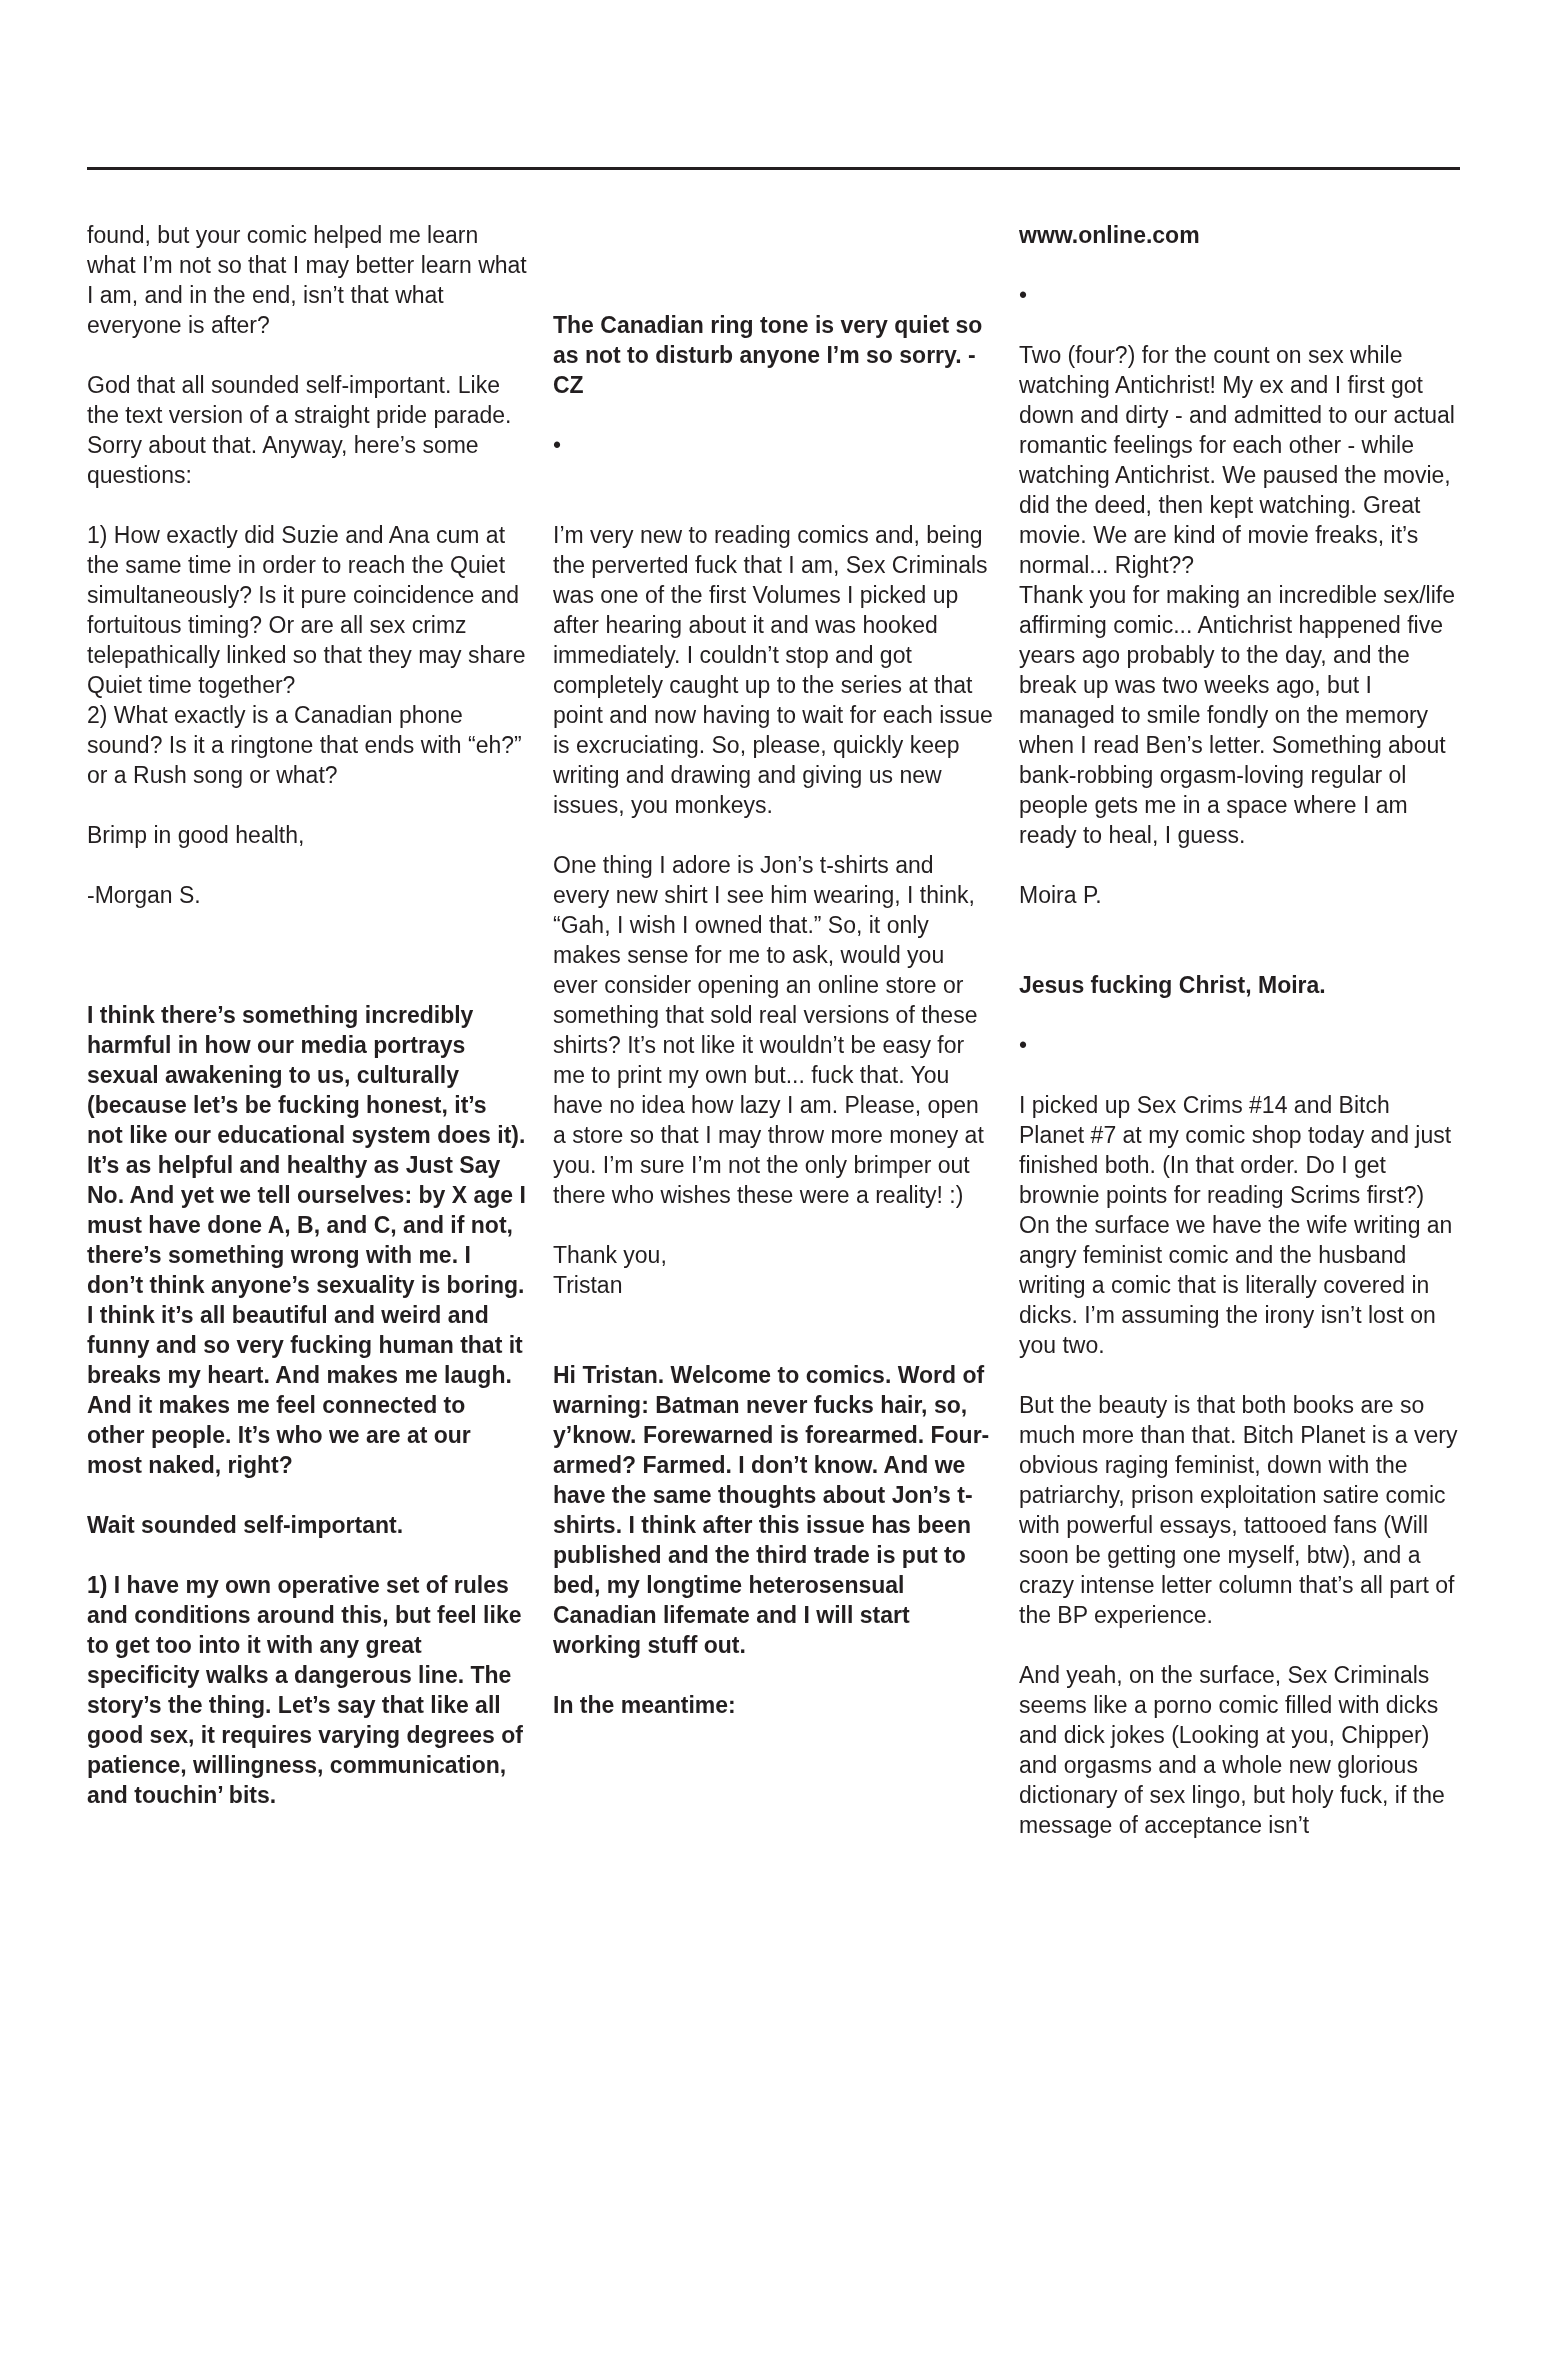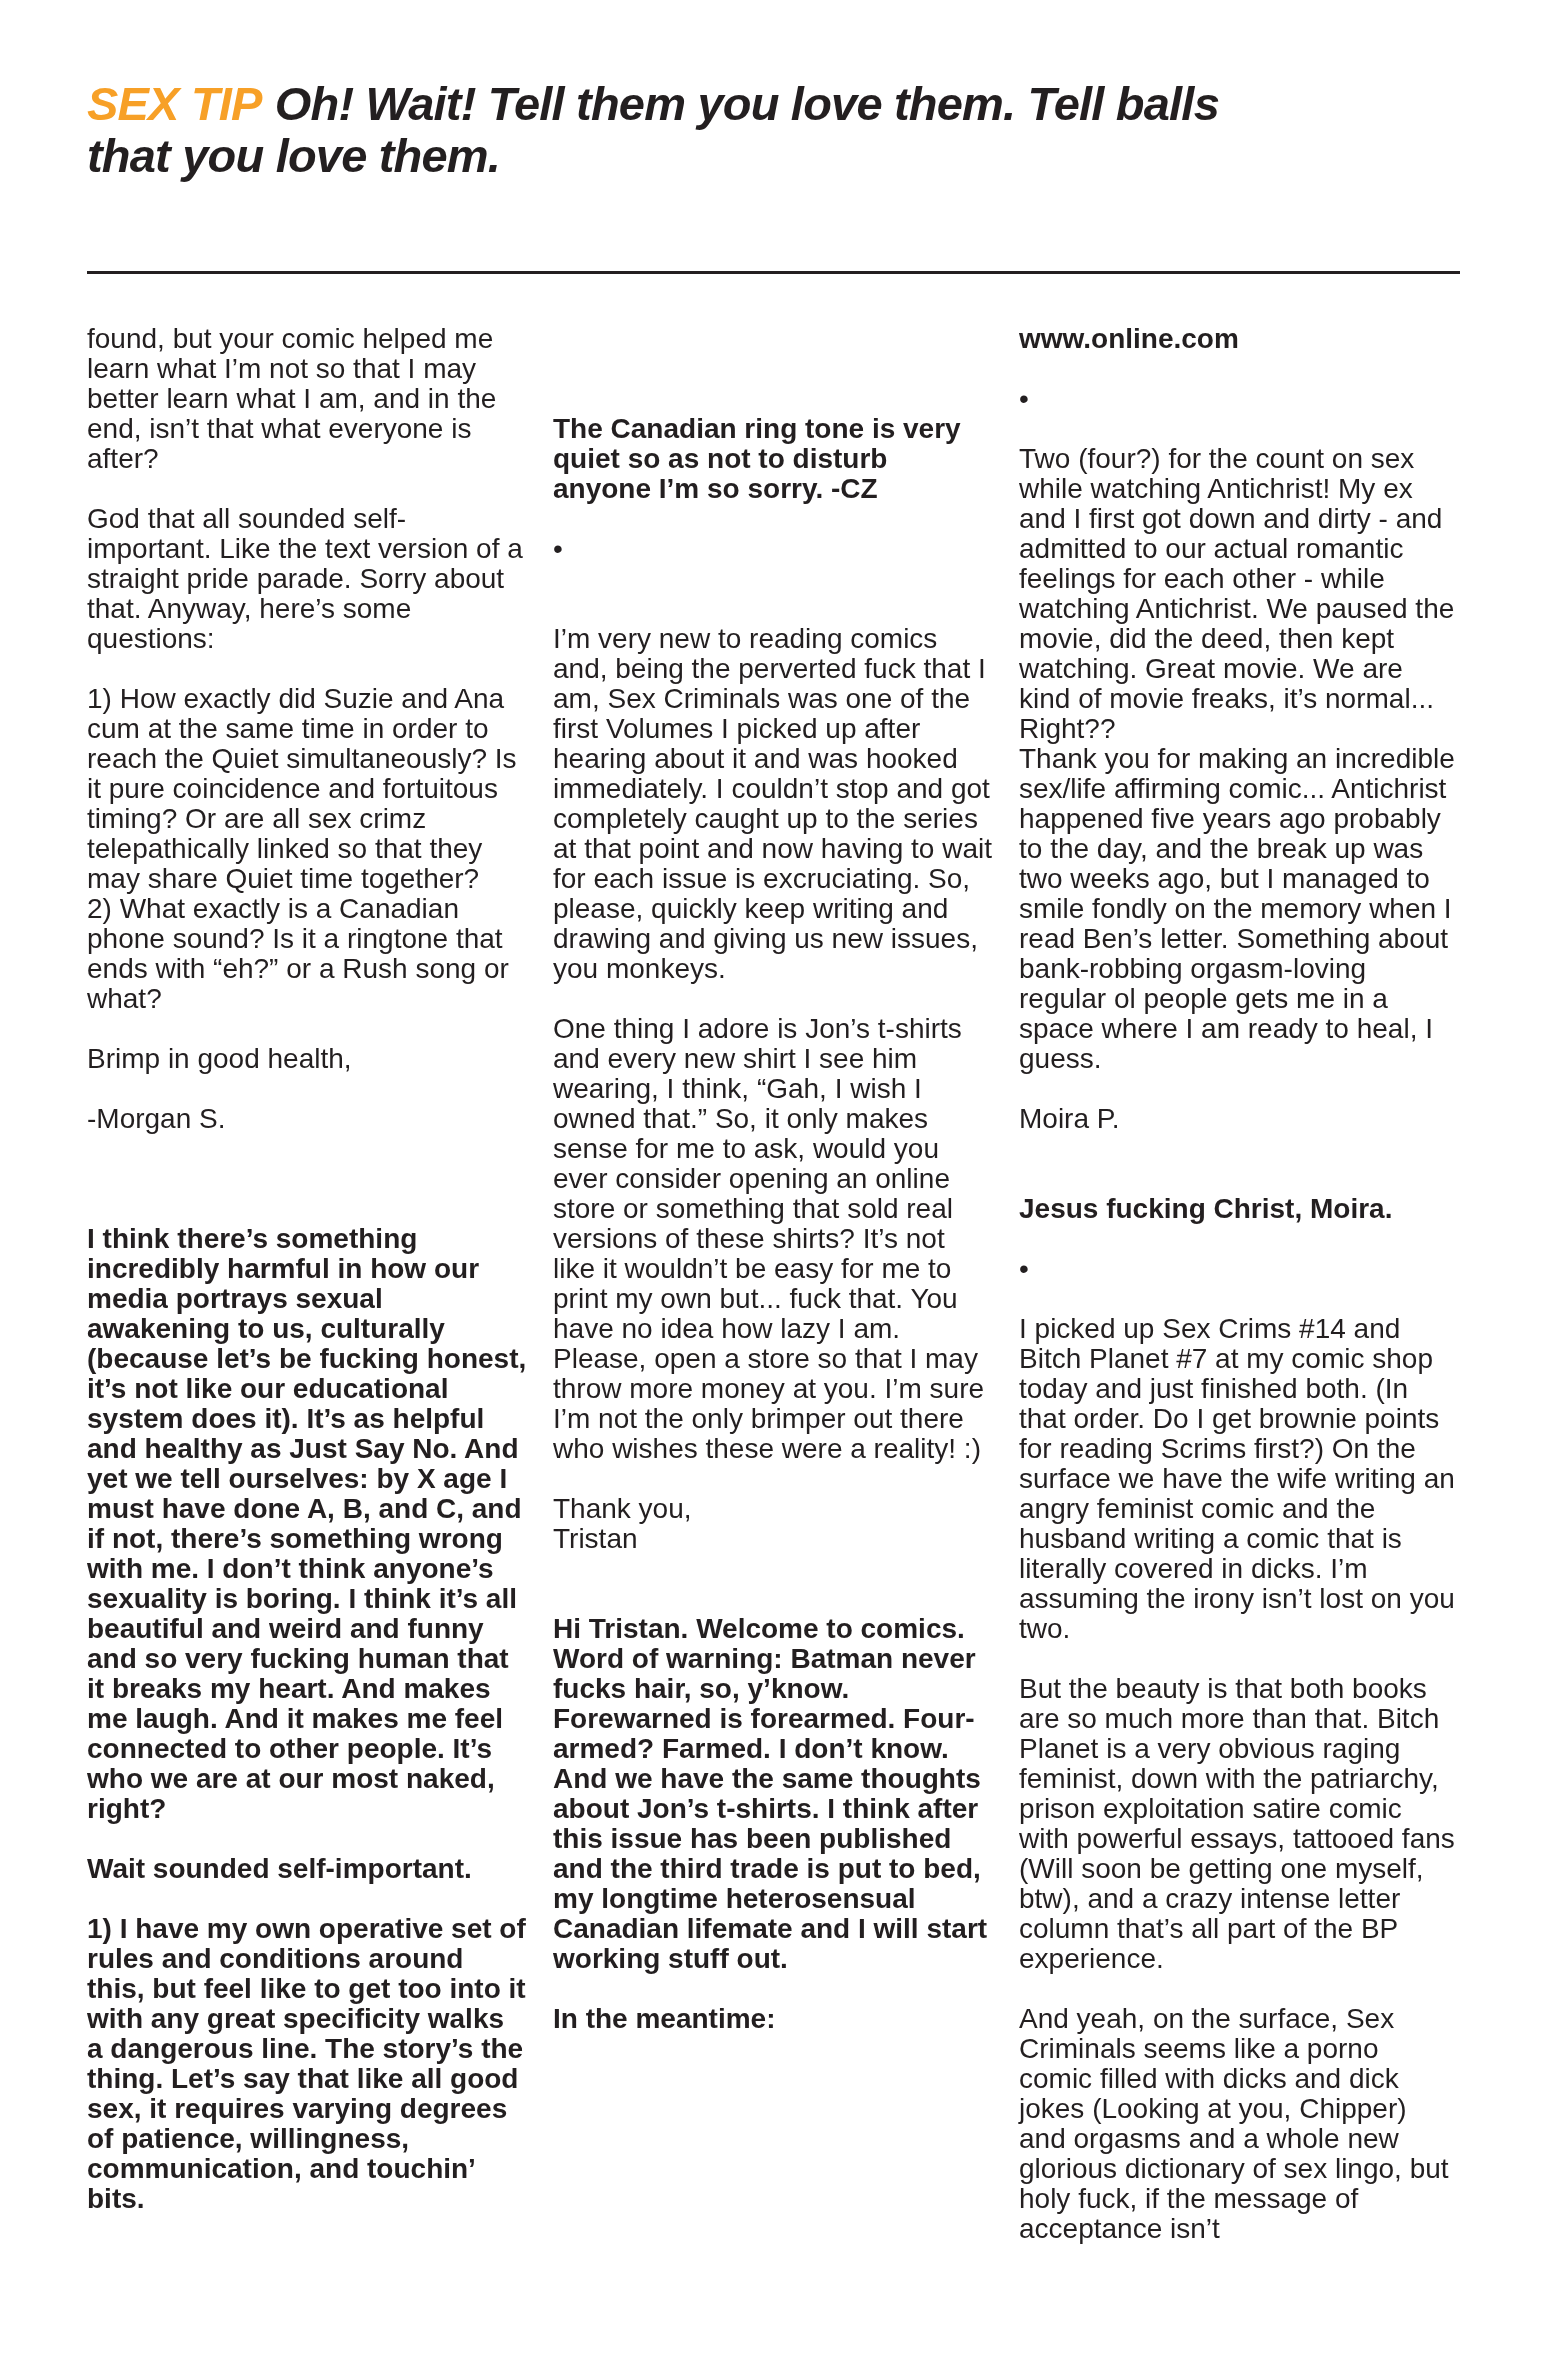--- a/index.html
+++ b/index.html
@@ -41,44 +41,41 @@
     display: flex;
     gap: 26px;
     margin-top: 50px;
   }
   .col {
     width: 440px;
     flex: 0 0 440px;
   }
   p.block {
     margin: 0;
-    font-size: 28px;
+    font-size: 23px;
     line-height: 30px;
     white-space: pre-line;
   }
   p.block.bold {
     font-weight: 700;
   }
   p.block.bolditalic {
     font-weight: 700;
   }
   p.block.bullet {
     font-weight: 400;
   }
   .blank {
     height: 30px;
   }
 </style>
 </head>
 <body style="color: rgb(35, 31, 32);">
 
 <div class="page">
-  <div class="header">
-    <span class="tip-label">SEX TIP</span><span>Oh! Wait! Tell them you love them. Tell balls that you love them.</span>
-  </div>
   <hr class="divider">
   <div class="cols">
     <div class="col">
         <p class="block regular">found, but your comic helped me learn what I’m not so that I may better learn what I am, and in the end, isn’t that what everyone is after?</p>
         <div class="blank"></div>
         <p class="block regular">God that all sounded self-important. Like the text version of a straight pride parade. Sorry about that. Anyway, here’s some questions:</p>
         <div class="blank"></div>
         <p class="block regular">1) How exactly did Suzie and Ana cum at the same time in order to reach the Quiet simultaneously? Is it pure coincidence and fortuitous timing? Or are all sex crimz telepathically linked so that they may share Quiet time together?
 2) What exactly is a Canadian phone sound? Is it a ringtone that ends with “eh?” or a Rush song or what?</p>
         <div class="blank"></div>

